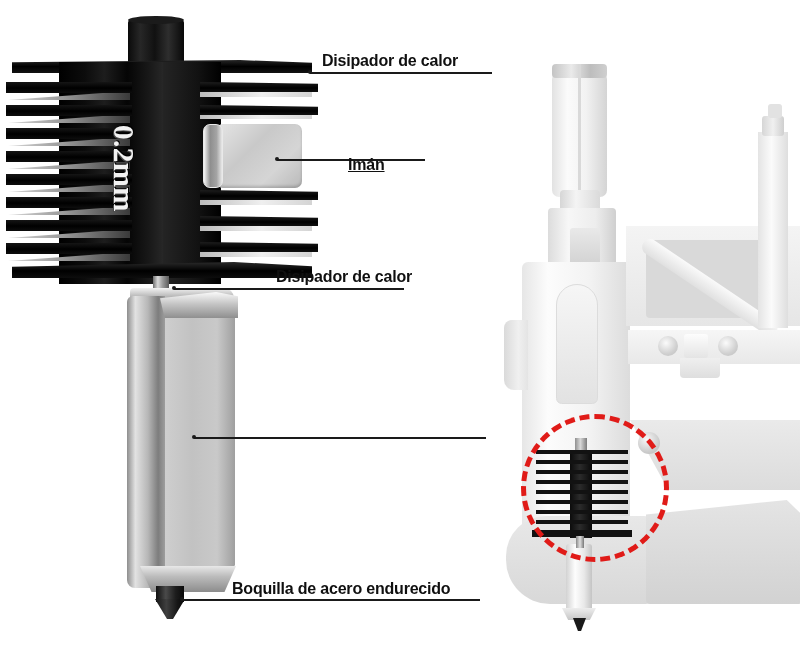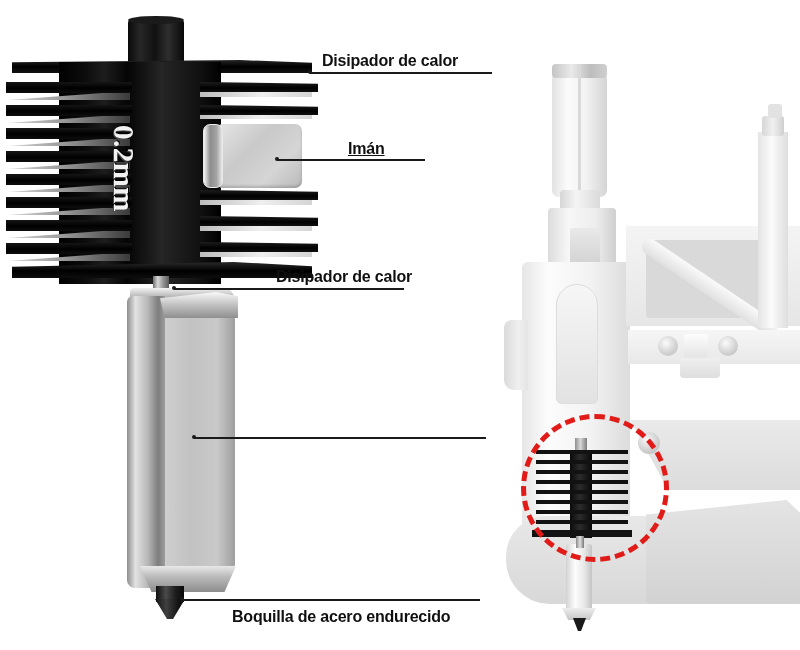--- a/index.html
+++ b/index.html
@@ -455,26 +455,26 @@
   </div>
 
   <div class="red-circle"></div>
 
   <div class="leader" style="left:310px; top:72px; width:182px;"></div>
   <div class="leader-dot" style="left:308px; top:70px;"></div>
   <div class="callout-text" style="left:322px; top:52px;">Disipador de calor</div>
 
   <div class="leader" style="left:277px; top:159px; width:148px;"></div>
   <div class="leader-dot" style="left:275px; top:157px;"></div>
-  <div class="callout-text" style="left:348px; top:140px;text-decoration:underline;">Imán</div>
+  <div class="callout-text" style="left:348px; top:156px;text-decoration:underline;">Imán</div>
 
   <div class="leader" style="left:174px; top:288px; width:230px;"></div>
   <div class="leader-dot" style="left:172px; top:286px;"></div>
   <div class="callout-text" style="left:276px; top:268px;">Disipador de calor</div>
 
   <div class="leader" style="left:194px; top:437px; width:292px;"></div>
   <div class="leader-dot" style="left:192px; top:435px;"></div>
 
   <div class="leader" style="left:182px; top:599px; width:298px;"></div>
   <div class="leader-dot" style="left:180px; top:597px;"></div>
-  <div class="callout-text" style="left:232px; top:580px;margin-top:28px;">Boquilla de acero endurecido</div>
+  <div class="callout-text" style="left:232px; top:580px;">Boquilla de acero endurecido</div>
 
 </div>
 
 </body></html>

